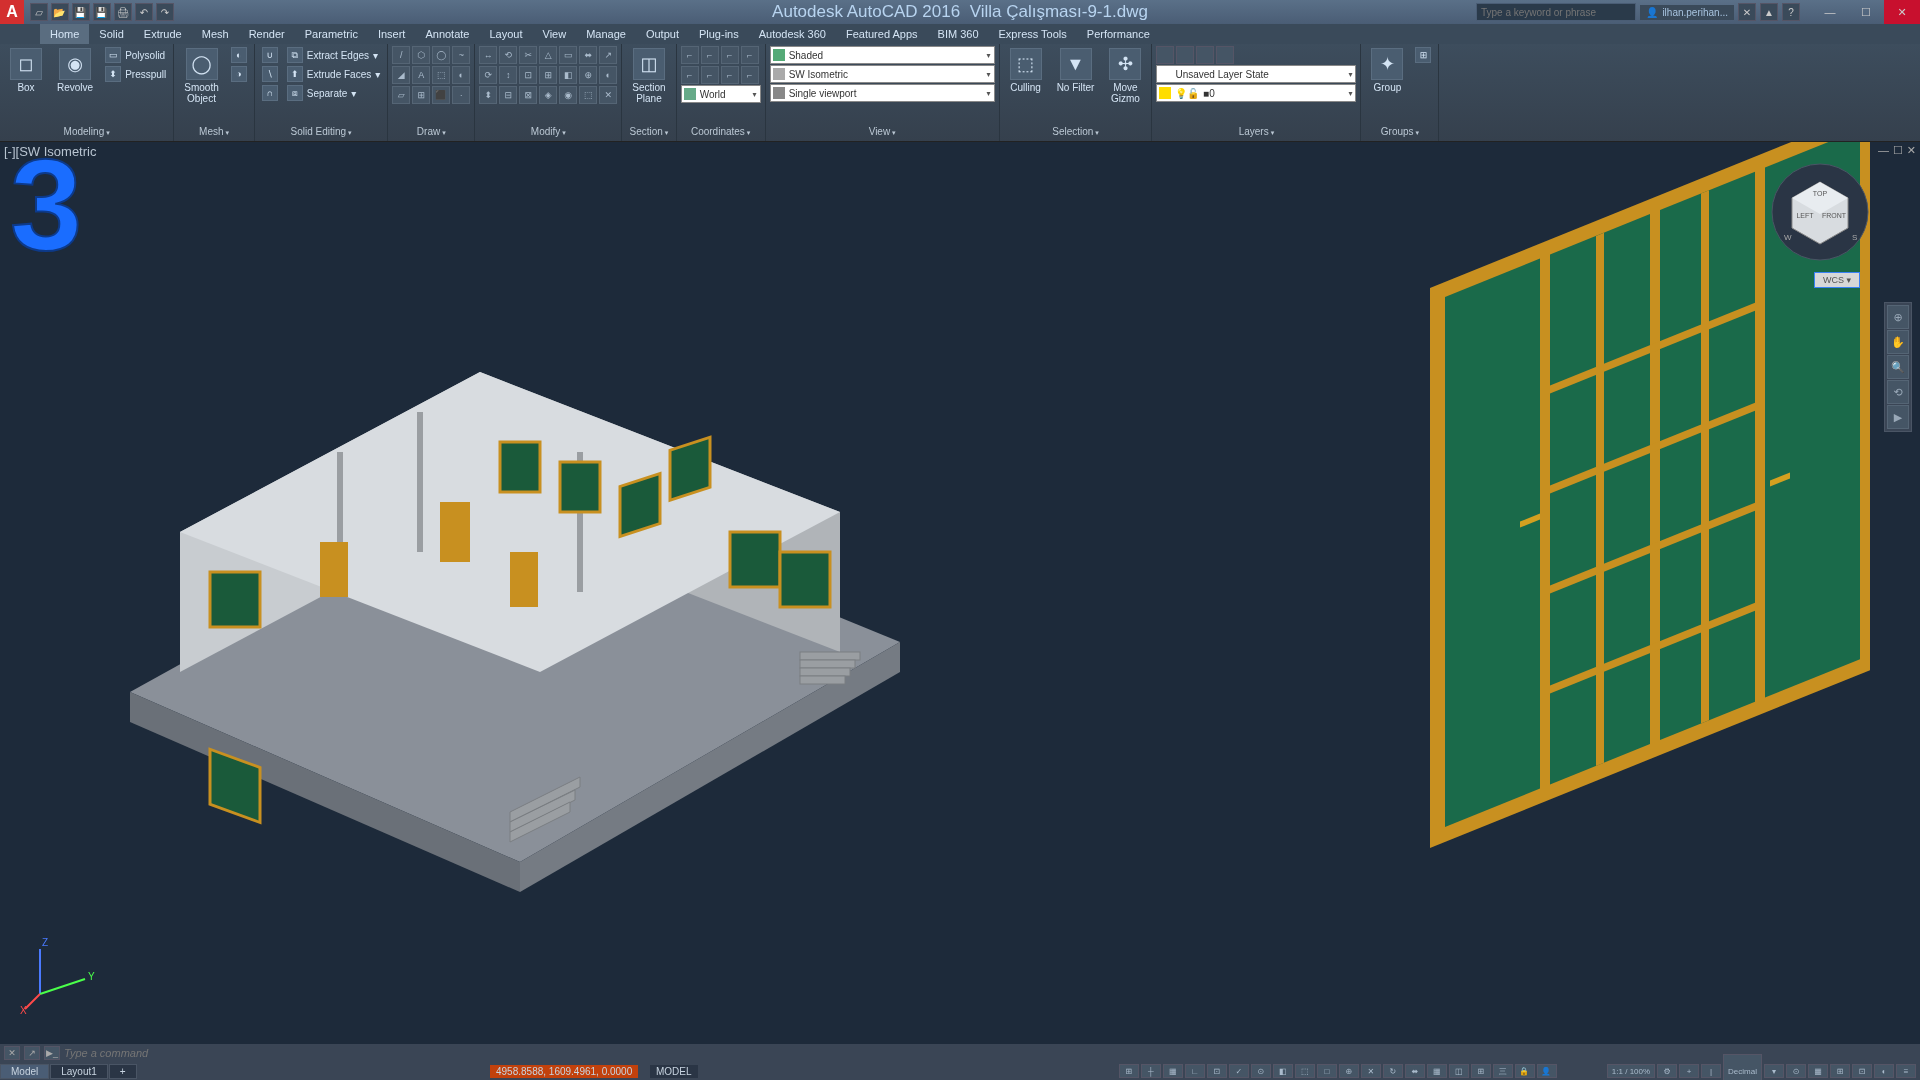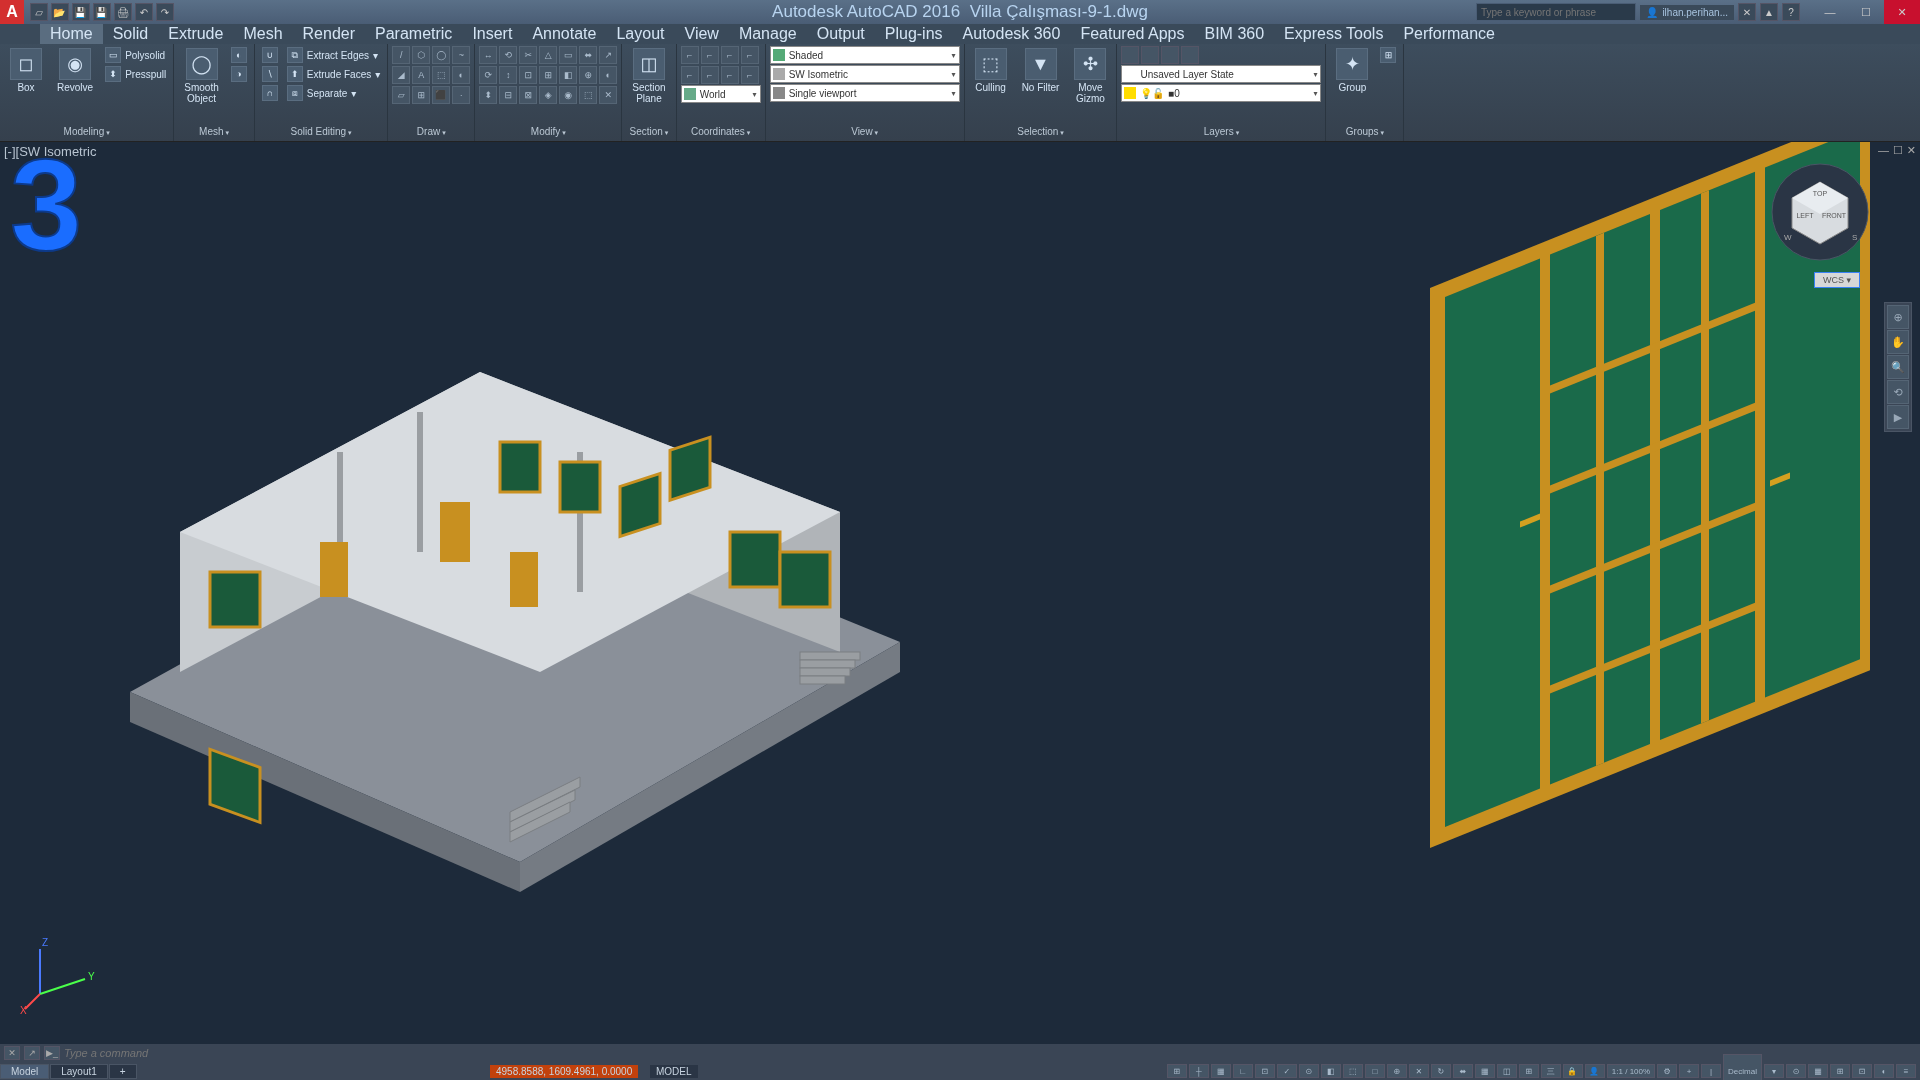--- a/index.html
+++ b/index.html
@@ -9,21 +9,21 @@
 .qat{display:flex;gap:3px;margin-left:2px}
 .qat-btn{width:18px;height:18px;background:#3a4a5a;border:1px solid #556;display:flex;align-items:center;justify-content:center;font-size:10px;color:#ccc}
 .title-center{position:absolute;left:50%;transform:translateX(-50%);color:#b8d4f0;font-size:17px}
 .title-right{position:absolute;right:0;display:flex;align-items:center;gap:4px}
 .search-box{width:160px;height:18px;background:#2a3a4a;border:1px solid #4a5d75;color:#7f9099;font-size:10px;padding:0 4px;}
 .user-box{background:#3a4a5a;padding:2px 6px;font-size:10px;color:#a8c4e0;display:flex;align-items:center;gap:4px}
 .win-controls{display:flex;margin-left:8px}
 .win-btn{width:36px;height:24px;display:flex;align-items:center;justify-content:center;color:#ccc;font-size:11px}
 .win-btn.close{background:#c8102e}
 .menubar{height:20px;background:#3a4a5a;display:flex;padding-left:40px}
-.menu-item{padding:0 10px;color:#d4e4f4;font-size:16px;line-height:20px;cursor:pointer}
+.menu-item{padding:0 10px;color:#d4e4f4;font-size:11px;line-height:20px;cursor:pointer}
 .menu-item.active{background:#5a6d80}
 .ribbon{height:98px;background:linear-gradient(#3d4d5d,#35404d);display:flex;border-bottom:1px solid #222}
 .panel{display:flex;flex-direction:column;border-right:1px solid #2a3540;padding:2px 4px;position:relative}
 .panel-body{flex:1;display:flex;gap:3px}
 .panel-label{font-size:10px;color:#bbc8d4;text-align:center;padding:2px 0;cursor:pointer}
 .panel-label::after{content:" ▾";font-size:7px}
 .big-btn{display:flex;flex-direction:column;align-items:center;justify-content:flex-start;padding:2px 6px;color:#d4e4f4;font-size:10px;gap:2px;cursor:pointer}
 .big-btn .ico{width:32px;height:32px;background:#4a5d70;border:1px solid #5a6d80;display:flex;align-items:center;justify-content:center;font-size:18px}
 .col-btns{display:flex;flex-direction:column;gap:1px;justify-content:flex-start}
 .sm-btn{display:flex;align-items:center;gap:4px;color:#d4e4f4;font-size:10px;padding:1px 3px;cursor:pointer;white-space:nowrap}
@@ -252,21 +252,21 @@
             <span class="dic" style="background:#6a8"></span>
             <span>World</span>
           </div>
       </div>
     </div>
     <div class="panel-label">Coordinates</div>
   </div>
 
   <div class="panel">
     <div class="panel-body">
-      <div class="col-btns" style="width:190px">
+      <div class="col-btns" style="width:225px">
         <div class="dropdown">
             <span class="dic" style="background:#5a7"></span>
             <span>Shaded</span>
           </div>
         <div class="dropdown">
             <span class="dic" style="background:#aaa"></span>
             <span>SW Isometric</span>
           </div>
         <div class="dropdown">
             <span class="dic" style="background:#888"></span>
@@ -463,21 +463,21 @@
       <div class="sb">⊕</div>
       <div class="sb">✕</div>
       <div class="sb">↻</div>
       <div class="sb">⬌</div>
       <div class="sb">▦</div>
       <div class="sb">◫</div>
       <div class="sb">⊞</div>
       <div class="sb">三</div>
       <div class="sb">🔒</div>
       <div class="sb">👤</div>
-      <div class="sb" style="width: auto; padding: 0px 4px;">1:1 / 100%</div>
+      <div class="sb" style="width: auto; padding: 0px 4px; margin-left: 48px;">1:1 / 100%</div>
       <div class="sb">⚙</div>
       <div class="sb">+</div>
       <div class="sb">|</div>
       <div class="sb" style="width: auto; padding: 16px 4px;">Decimal</div>
       <div class="sb">▾</div>
       <div class="sb">⊙</div>
       <div class="sb">▦</div>
       <div class="sb">⊞</div>
       <div class="sb">⊡</div>
       <div class="sb">◐</div>

